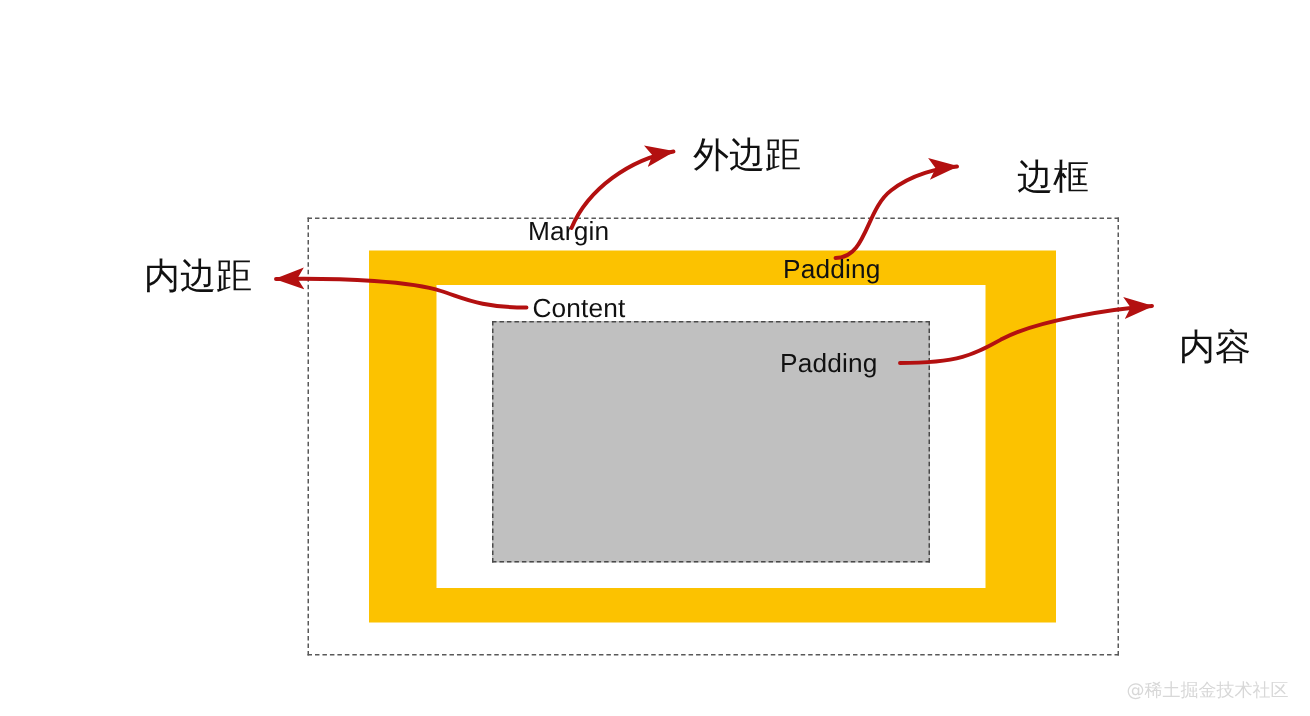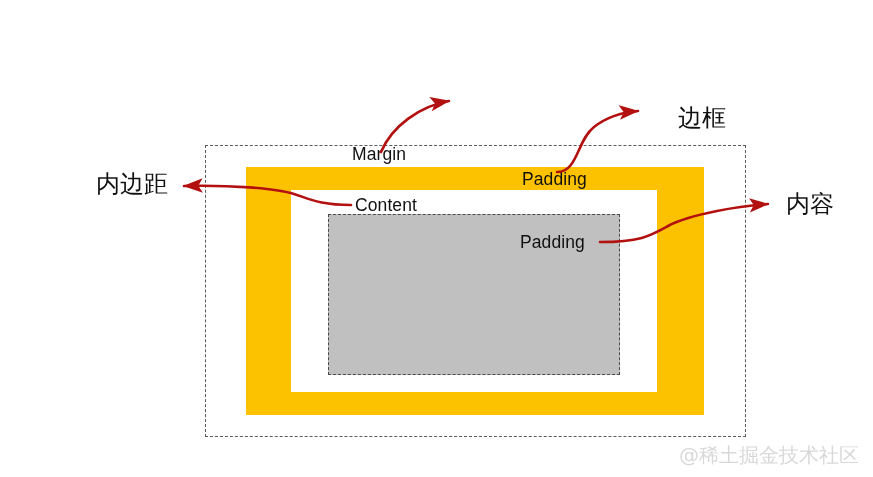--- a/index.html
+++ b/index.html
@@ -77,38 +77,38 @@
     position: absolute;
     font-size: 24px;
     color: #111111;
     line-height: 1;
     white-space: nowrap;
     font-family: "DejaVu Sans", "Liberation Sans", sans-serif;
   }
   .cn-margin  { left: 462px; top: 91px; }
   .cn-border  { left: 654px; top: 106px; margin-left: 24px; }
   .cn-padding { left: 96px;  top: 172px; }
-  .cn-content { left: 786px; top: 192px; text-align: right; }
+  .cn-content { left: 786px; top: 219px; text-align: right; }
 
   
   #arrows {
     position: absolute;
     left: 0;
     top: 0;
     width: 873px;
     height: 477px;
     pointer-events: none;
   }
 
   
   .watermark {
     position: absolute;
     right: 14px;
     bottom: 8px;
-    font-size: 20px;
+    font-size: 12px;
     color: #d8d8d8;
     white-space: nowrap;
     font-family: "DejaVu Sans", "Liberation Sans", sans-serif;
   }
 </style>
 </head>
 <body>
 
 <div id="stage">
 
@@ -131,18 +131,19 @@
 
     <path d="M 381,152 C 392,126 420,106 449,101" fill="none" stroke="#B31010" stroke-width="2.6" stroke-linecap="round" marker-end="url(#ah)"></path>
 
     <path d="M 557,172 C 578,172 577,140 594,127 C 608,116 626,112 638,111" fill="none" stroke="#B31010" stroke-width="2.6" stroke-linecap="round" marker-end="url(#ah)"></path>
 
     <path d="M 351,205 C 320,205 310,199 294,194 C 276,188 230,185 184,186" fill="none" stroke="#B31010" stroke-width="2.6" stroke-linecap="round" marker-end="url(#ah)"></path>
 
     <path d="M 600,242 C 640,242 650,236 668,226 C 690,214 740,206 768,204" fill="none" stroke="#B31010" stroke-width="2.6" stroke-linecap="round" marker-end="url(#ah)"></path>
   </svg>
 
+  <div class="cn-label cn-margin">外边距</div>
   <div class="cn-label cn-border">边框</div>
   <div class="cn-label cn-padding">内边距</div>
   <div class="cn-label cn-content">内容</div>
 
   <div class="watermark">@稀土掘金技术社区</div>
 </div>
 
 </body></html>

